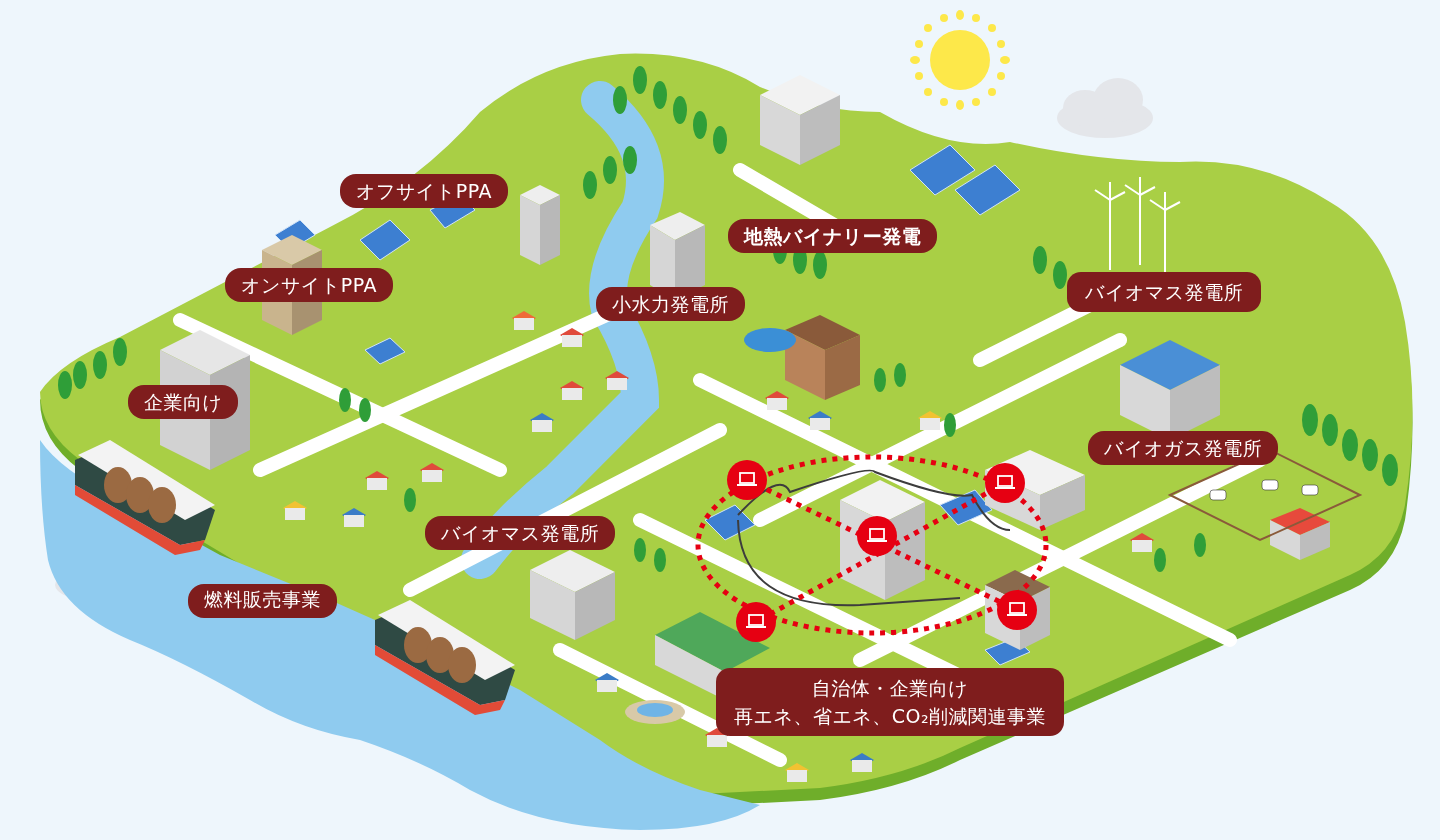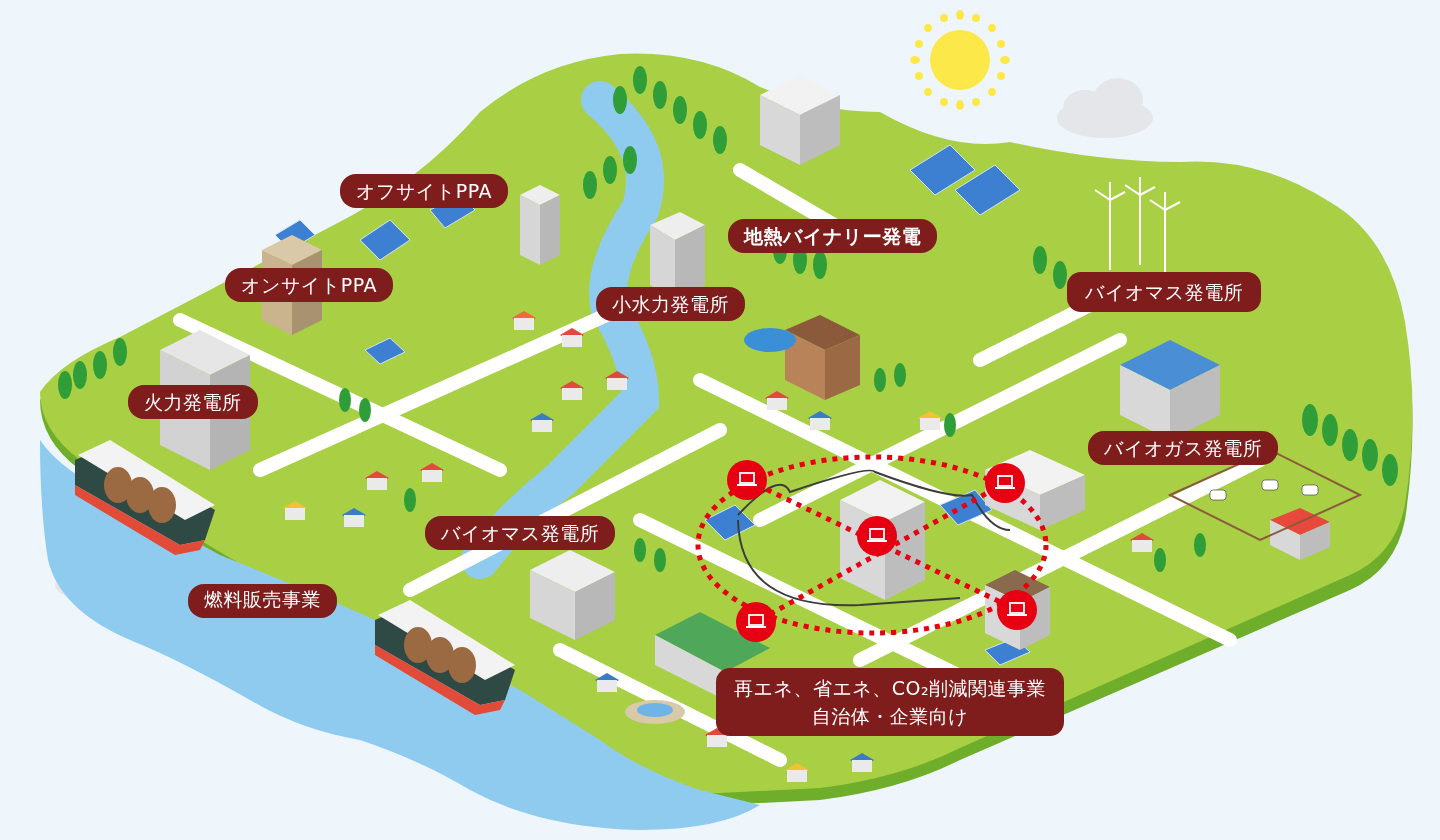--- a/index.html
+++ b/index.html
@@ -327,20 +327,20 @@
   </div>
 </div>
 
 <div class="label" style="left:340px;top:174px;">オフサイトPPA</div>
 <div class="label" style="left:225px;top:268px;">オンサイトPPA</div>
 <div class="label" style="left:728px;top:219px;font-weight:bold;">地熱バイナリー発電</div>
 <div class="label" style="left:596px;top:287px;">小水力発電所</div>
 <div class="label multi" style="left:1067px;top:272px;">
   <span class="line">バイオマス発電所</span>
 </div>
-<div class="label" style="left:128px;top:385px;">火力発電所</div>
+<div class="label" style="left:128px;top:385px;">企業向け</div>
 <div class="label" style="left:1088px;top:431px;">バイオガス発電所</div>
 <div class="label" style="left:425px;top:516px;">バイオマス発電所</div>
 <div class="label" style="left:188px;top:584px;font-family:Liberation Mono, monospace;">燃料販売事業</div>
 <div class="label multi" style="left:716px;top:668px;">
+  <span class="line">自治体・企業向け</span>
   <span class="line">再エネ、省エネ、CO₂削減関連事業</span>
-  <span class="line">自治体・企業向け</span>
 </div>
 
 </body></html>

